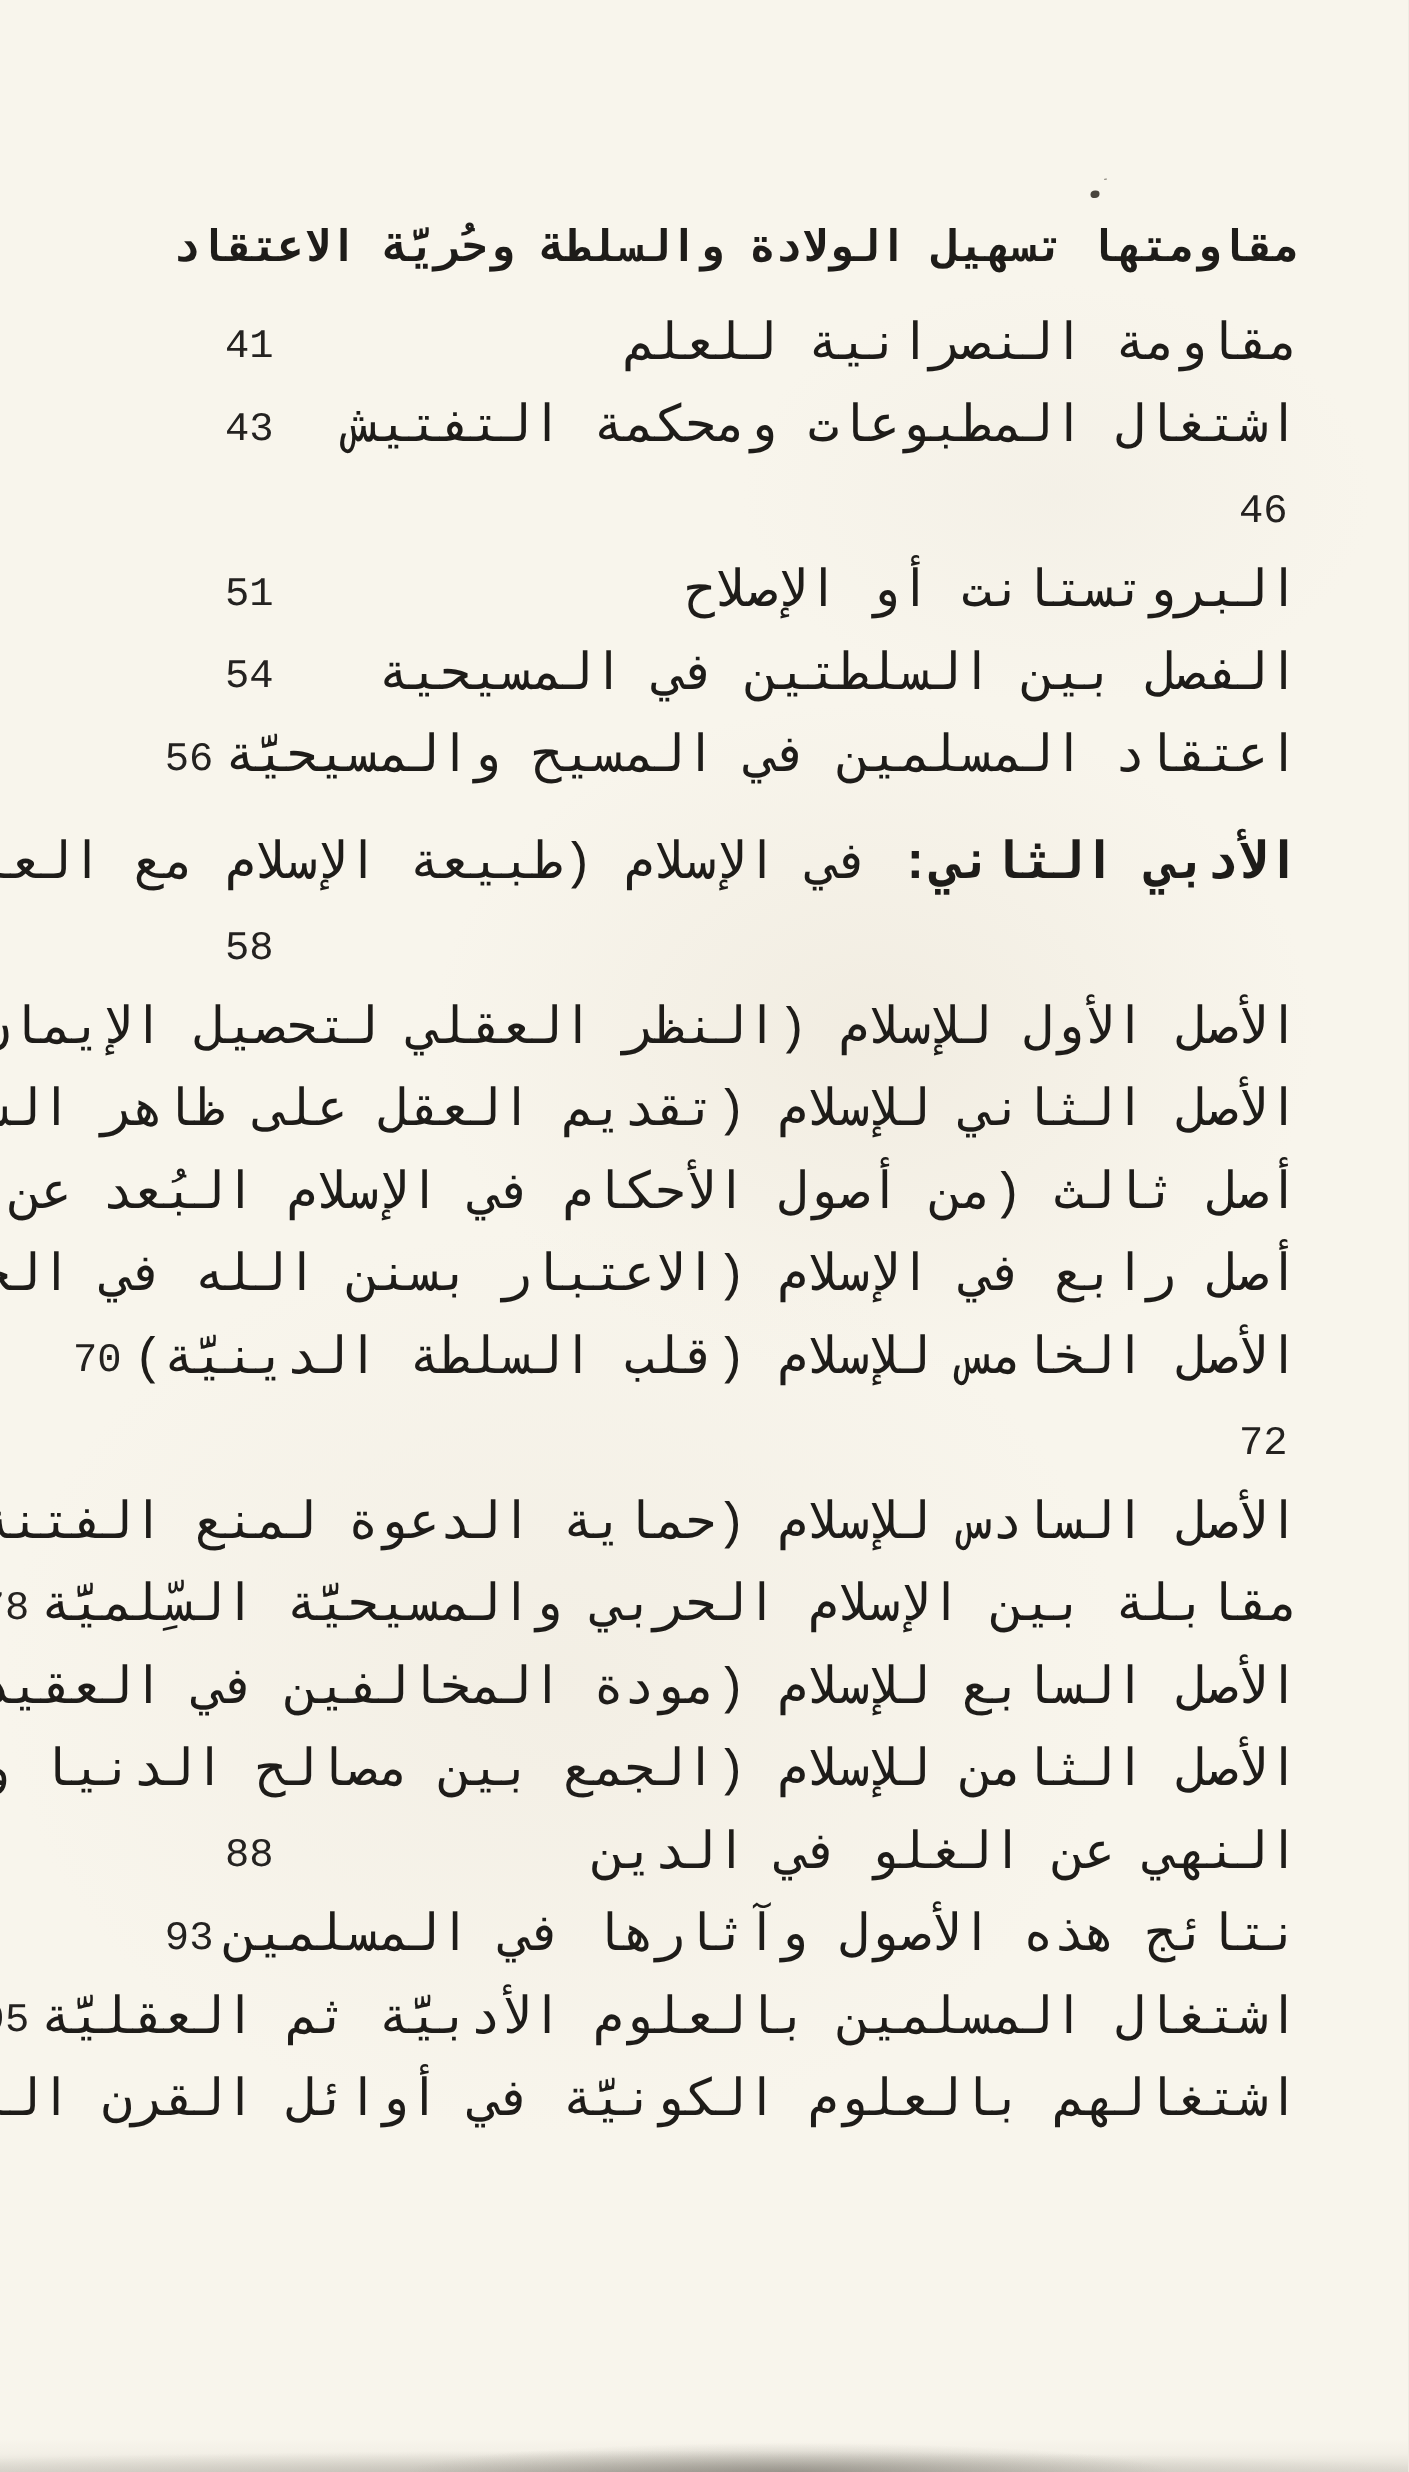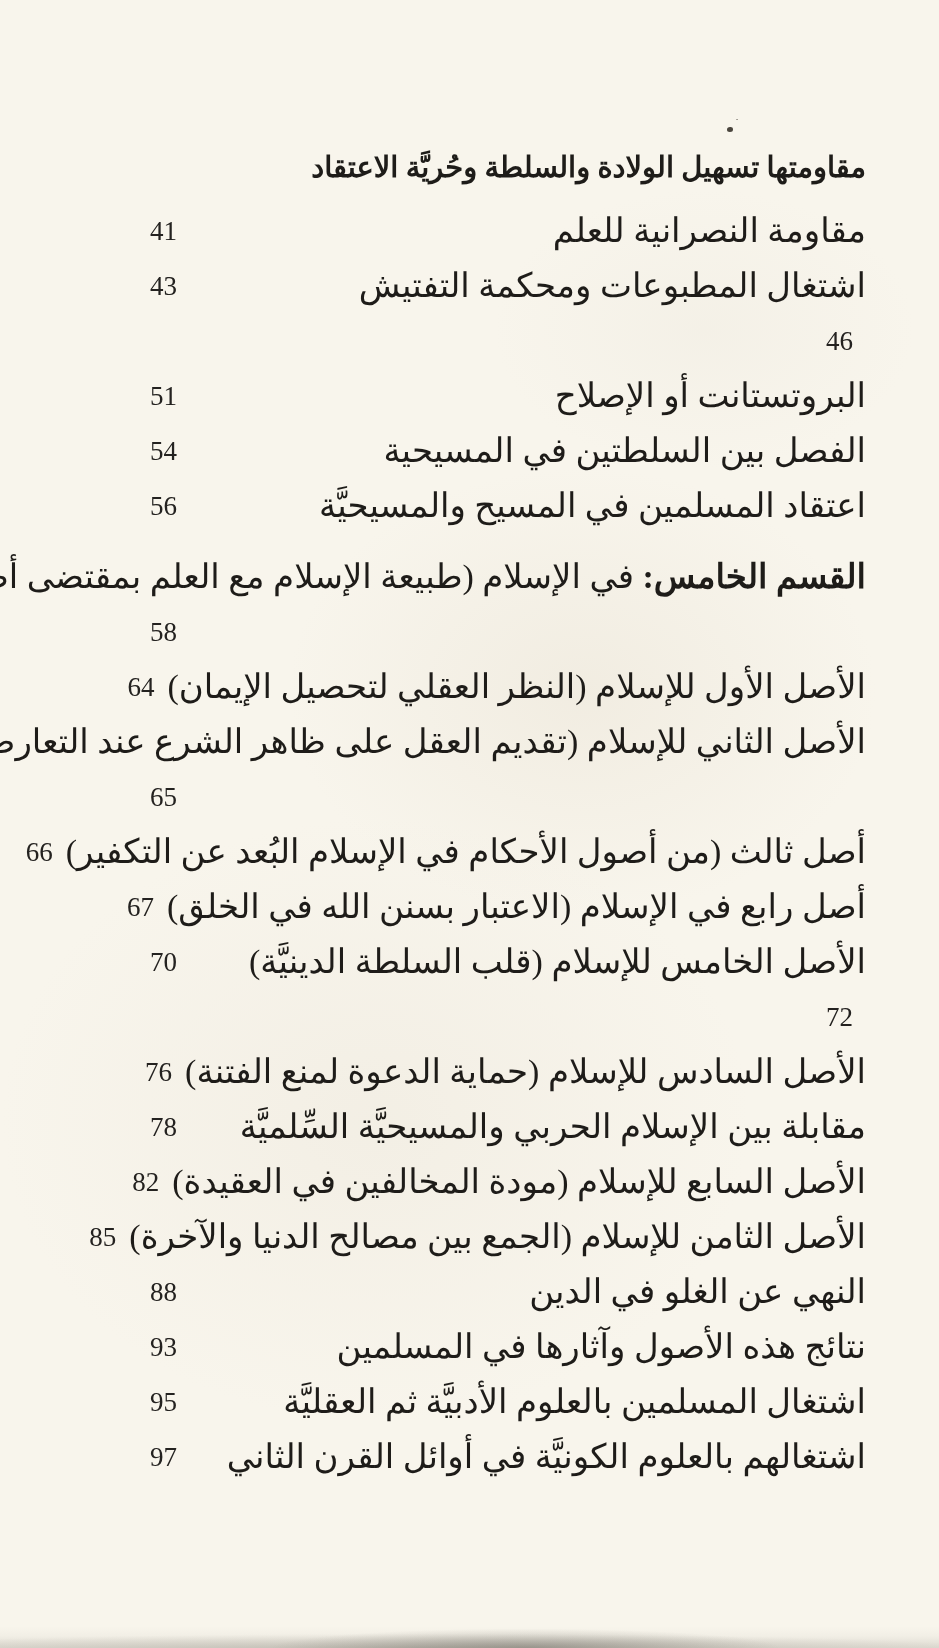--- a/index.html
+++ b/index.html
@@ -2,21 +2,21 @@
 <html lang="ar"><head>
 <meta charset="utf-8">
 <style>
   html,body{margin:0;padding:0;background:#e9e6de;}
   .page{
     position:relative;
     width:939px;height:1648px;
     margin:0 auto;
     overflow:hidden;
     color:#1e1c19;
-    font-family:Liberation Serif, serif;
+    font-family:Liberation Mono, monospace;
     background:
       radial-gradient(ellipse 420px 320px at 62% 42%, rgba(233,226,212,0.45), transparent 70%),
       radial-gradient(ellipse 520px 420px at 40% 68%, rgba(235,229,217,0.40), transparent 72%),
       radial-gradient(ellipse 300px 200px at 75% 20%, rgba(240,236,226,0.5), transparent 70%),
       #f8f5ec;
   }
   .content{
     position:absolute;
     top:138px;left:150px;width:716px;
   }
@@ -94,38 +94,34 @@
         </div>
         <div class="row">
           <span class="entry-label">الفصل بين السلطتين في المسيحية</span>
           <span class="page-num">54</span>
         </div>
         <div class="row">
           <span class="entry-label">اعتقاد المسلمين في المسيح والمسيحيَّة</span>
           <span class="page-num">56</span>
         </div>
         <div class="row section">
-          <span class="entry-label"><b>القسم الخامس:</b> في الإسلام (طبيعة الإسلام مع العلم بمقتضى أصوله)</span>
+          <span class="entry-label"><b>الأدبي الثاني:</b> في الإسلام (طبيعة الإسلام مع العلم بمقتضى أصوله)</span>
           <span class="page-num"></span>
         </div>
         <div class="row">
           <span class="entry-label"></span>
           <span class="page-num">58</span>
         </div>
         <div class="row">
           <span class="entry-label">الأصل الأول للإسلام (النظر العقلي لتحصيل الإيمان)</span>
           <span class="page-num">64</span>
         </div>
         <div class="row">
           <span class="entry-label">الأصل الثاني للإسلام (تقديم العقل على ظاهر الشرع عند التعارض)</span>
           <span class="page-num"></span>
-        </div>
-        <div class="row">
-          <span class="entry-label"></span>
-          <span class="page-num">65</span>
         </div>
         <div class="row">
           <span class="entry-label">أصل ثالث (من أصول الأحكام في الإسلام البُعد عن التكفير)</span>
           <span class="page-num">66</span>
         </div>
         <div class="row">
           <span class="entry-label">أصل رابع في الإسلام (الاعتبار بسنن الله في الخلق)</span>
           <span class="page-num">67</span>
         </div>
         <div class="row">

